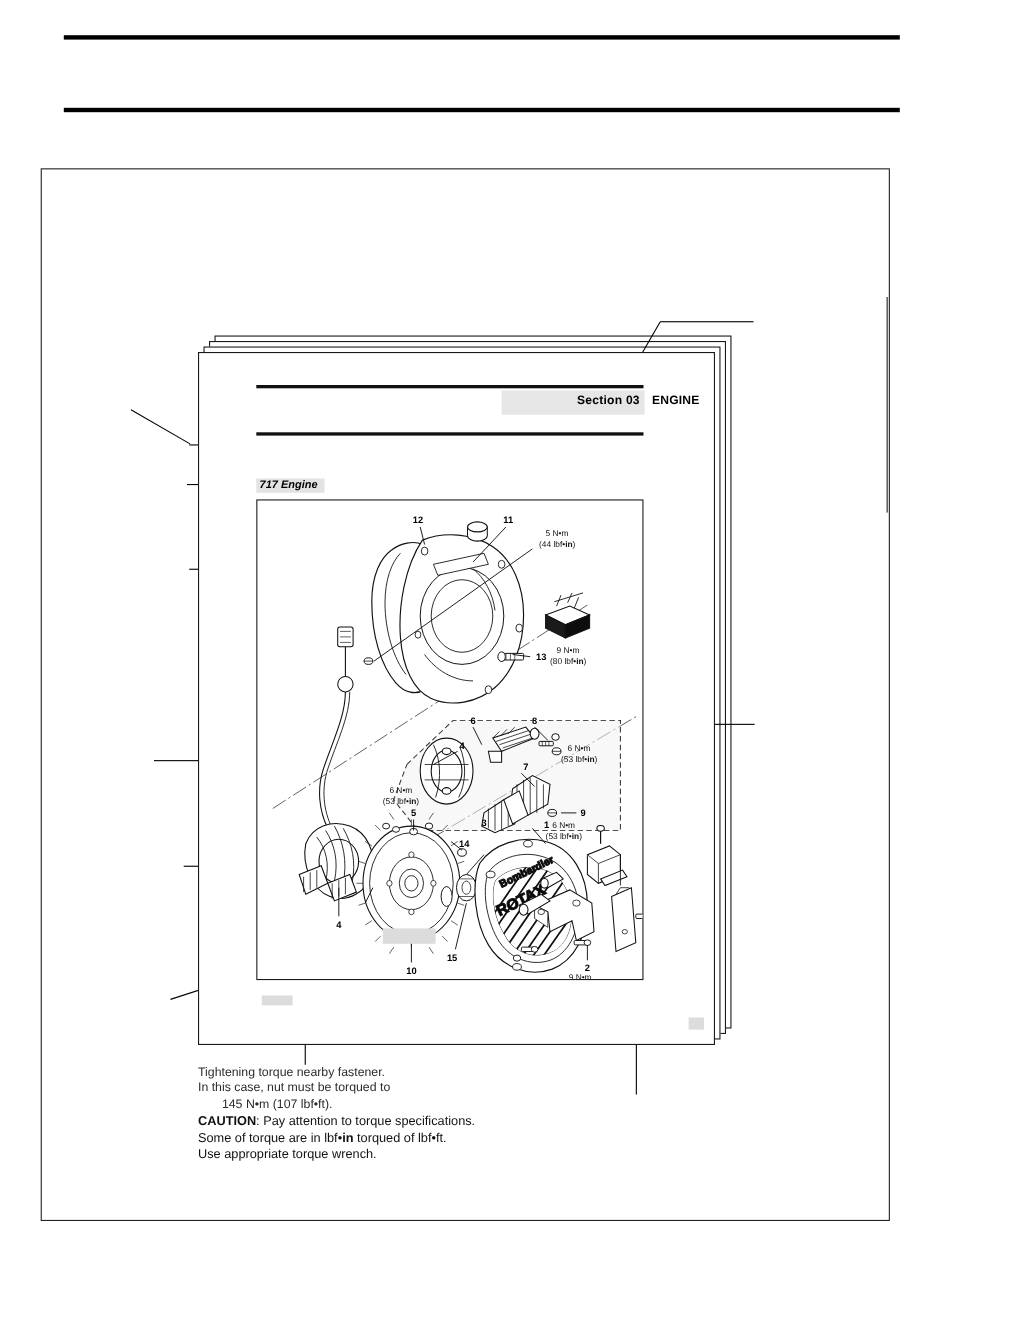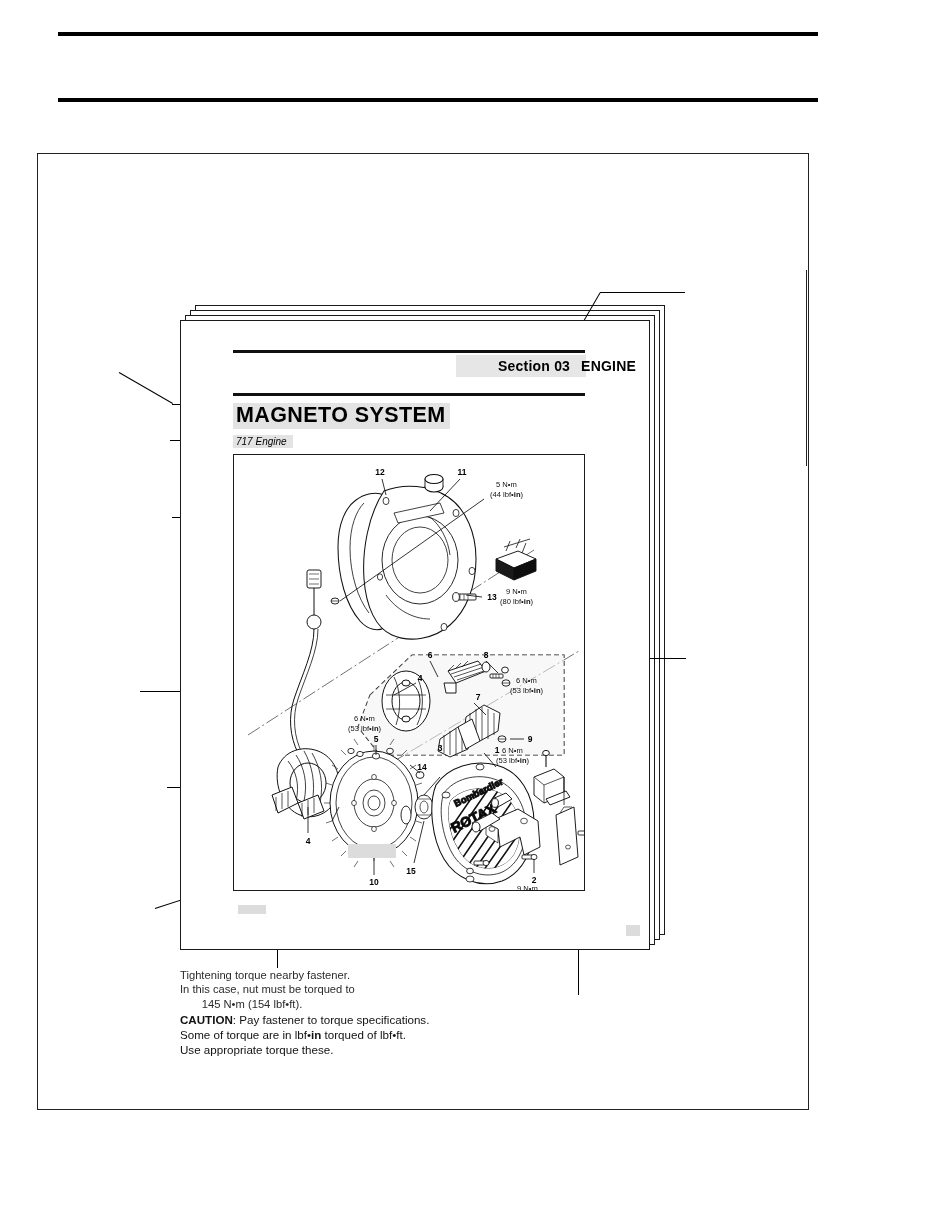--- a/index.html
+++ b/index.html
@@ -24,30 +24,30 @@
   .sheet-2{left:185px;top:315px;width:470px;height:630px;}
   .sheet-1{left:180px;top:320px;width:470px;height:630px;z-index:4;}
 
   
   .sh-rule{position:absolute;background:#111;left:52px;width:352px;}
   .sh-rule-a{top:29px;height:3px;}
   .sh-rule-b{top:72px;height:3px;}
 
   .sec-band{position:absolute;left:275px;top:34px;width:130px;height:22px;
             background:#e6e6e6;}
-  .sec-txt{position:absolute;top:37px;right:13px;font-size:14px;font-weight:bold;
+  .sec-txt{position:absolute;top:37px;right:13px;font-size:11px;font-weight:bold;
            letter-spacing:.2px;white-space:nowrap;}
   .sec-txt .s1{margin-right:11px;}
 
   .title{position:absolute;left:52px;top:82px;background:#e3e3e3;
          font-size:21.5px;font-weight:bold;letter-spacing:.4px;padding:1px 5px 2px 3px;
          line-height:1.08;}
 
   .subtitle{position:absolute;left:52px;top:114px;background:#e3e3e3;
-            font-size:10px;font-weight:normal;font-style:italic;padding:1px 6px 1px 3px;}
+            font-size:10px;font-weight:bold;font-style:italic;padding:1px 6px 1px 3px;}
 
   .diagram-box{position:absolute;left:52px;top:133px;width:352px;height:437px;
                border:1.4px solid #1c1c1c;box-sizing:border-box;overflow:hidden;}
 
   .redact{position:absolute;background:#dcdcdc;}
 
   
   .ln{position:absolute;background:#000;height:1.2px;transform-origin:0 50%;}
   .vln{position:absolute;background:#000;width:1.2px;}
   .ah{position:absolute;width:0;height:0;}
@@ -86,21 +86,20 @@
 
 <div class="sheet sheet-1">
 
   <div class="sh-rule sh-rule-a"></div>
   <div class="sec-band"></div>
   <div class="sec-txt">
     <span class="s1">Section 03</span><span>ENGINE</span>
   </div>
   <div class="sh-rule sh-rule-b"></div>
 
-  <div class="title">MAGNETO SYSTEM</div>
   <div class="subtitle">717 Engine</div>
 
   <div class="diagram-box">
     <svg class="dwg" width="352" height="437" viewBox="0 0 352 437">
 
       <g stroke="#333" stroke-width="0.7" fill="none" stroke-dasharray="14,3,2,3">
         <line x1="14" y1="280" x2="300" y2="95"></line>
         <line x1="120" y1="330" x2="345" y2="196"></line>
       </g>
 
@@ -451,17 +450,17 @@
 <div class="abs">
   <div class="vln" style="left:578px;top:935px;height:60px;"></div>
   <div class="ln" style="left:578px;top:935px;width:48px;transform:rotate(-24deg);"></div>
   <div class="ah ah-dr" style="left:604px;top:920px;transform:rotate(-22deg);"></div>
 </div>
 
 <div class="vln" style="left:181px;top:320px;height:600px;"></div>
 
 <div class="cap"><span>Tightening torque nearby fastener.</span>
 <span>In this case, nut must be torqued to</span>
-<span>       145 N•m (154 lbf•ft).</span></div>
-
-<div class="caution"><b>CAUTION</b><span>: Pay fastener to torque specifications.</span>
+<span>       145 N•m (107 lbf•ft).</span></div>
+
+<div class="caution"><b>CAUTION</b><span>: Pay attention to torque specifications.</span>
 <span>Some of torque are in lbf</span>•<b>in</b><span> torqued of lbf•ft.</span>
-<span>Use appropriate torque these.</span></div>
+<span>Use appropriate torque wrench.</span></div>
 
 </body></html>

